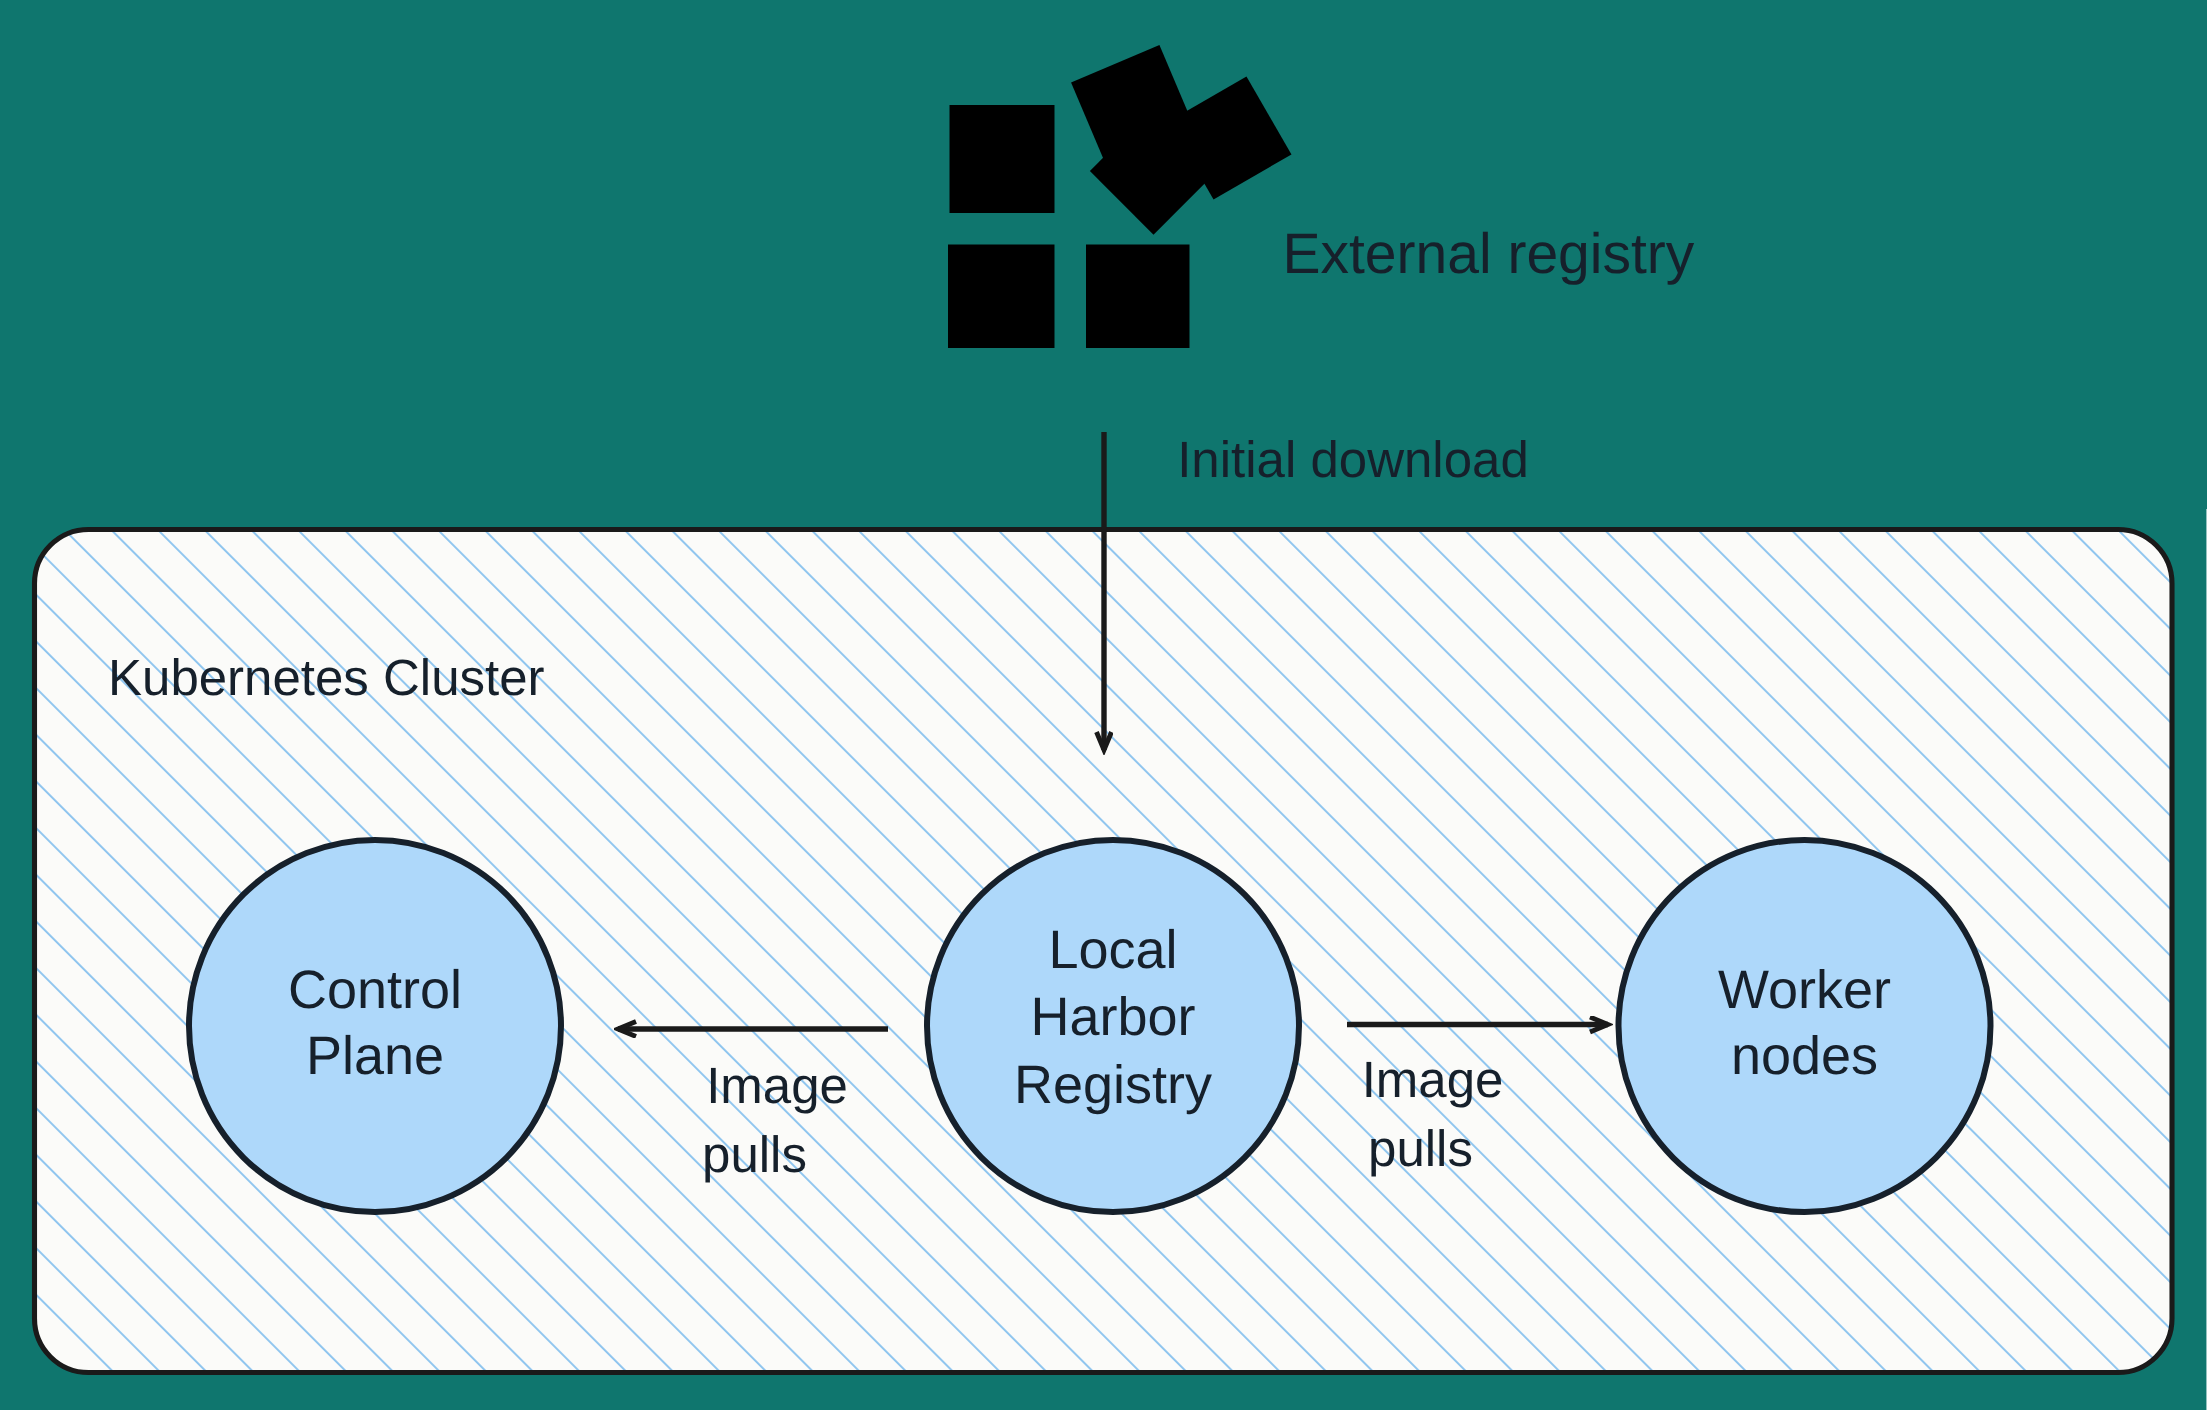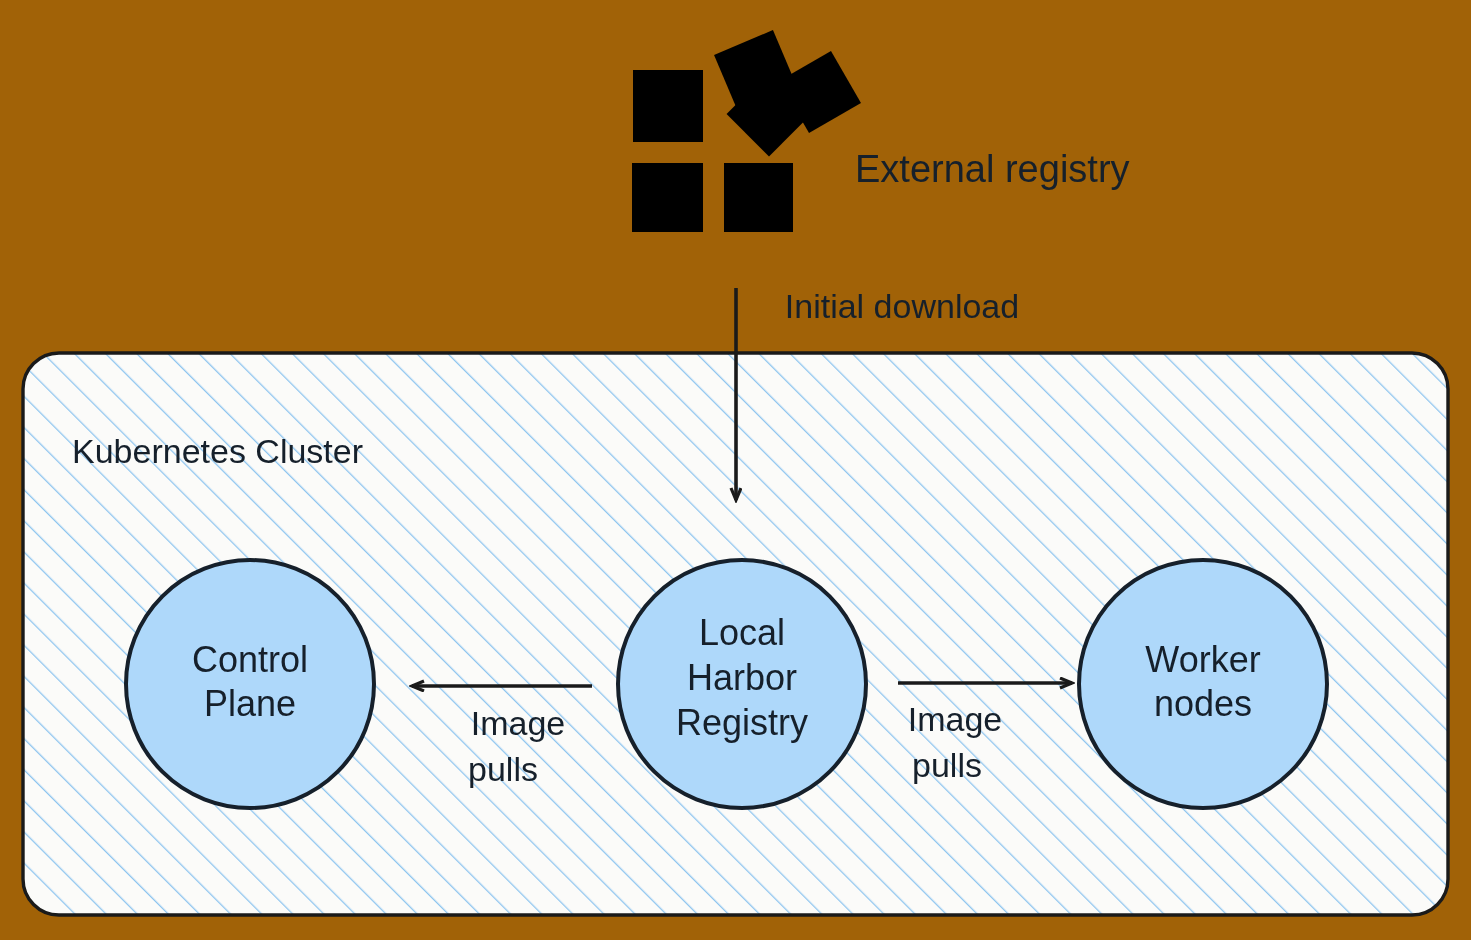--- a/index.html
+++ b/index.html
@@ -7,21 +7,21 @@
     padding: 0;
     background: #ffffff;
   }
   body {
     font-family: "Liberation Sans", sans-serif;
   }
   #canvas {
     position: relative;
     width: 1471px;
     height: 940px;
-    background: #a16207;
+    background: #0f766e;
     overflow: hidden;
   }
   #diagram-svg {
     position: absolute;
     left: 0;
     top: 0;
     width: 1471px;
     height: 940px;
   }
   .node-text, .edge-text, .group-label, .ext-label {

